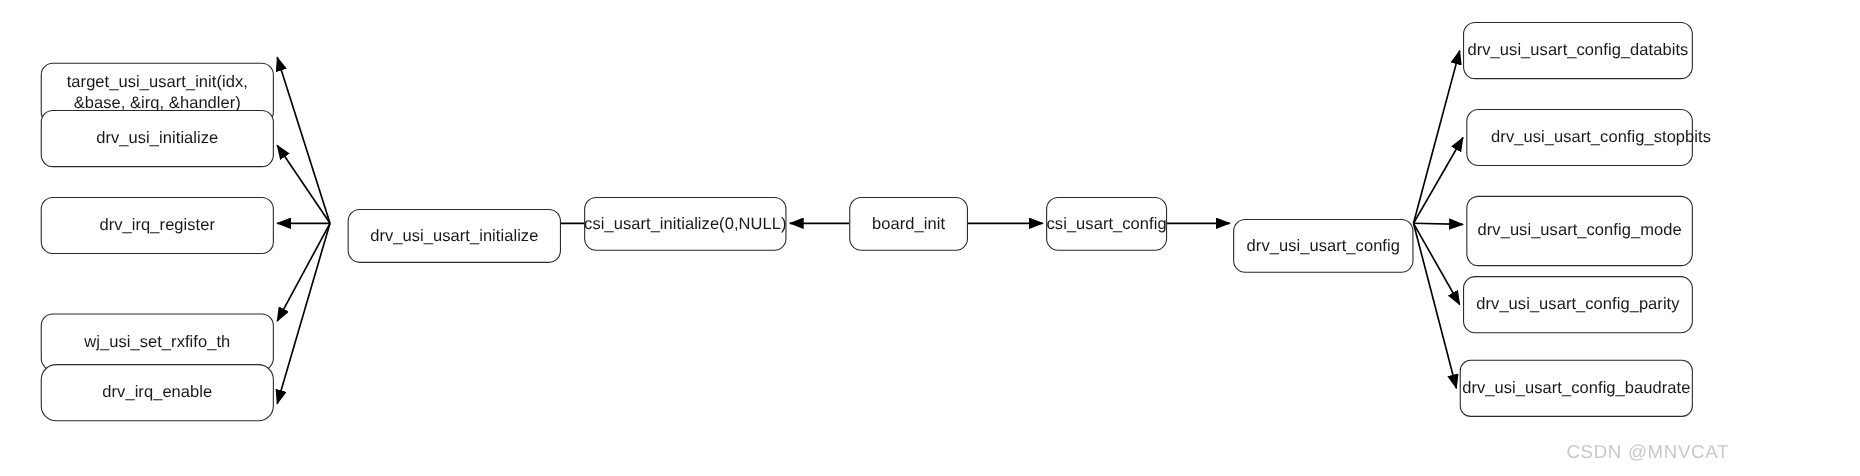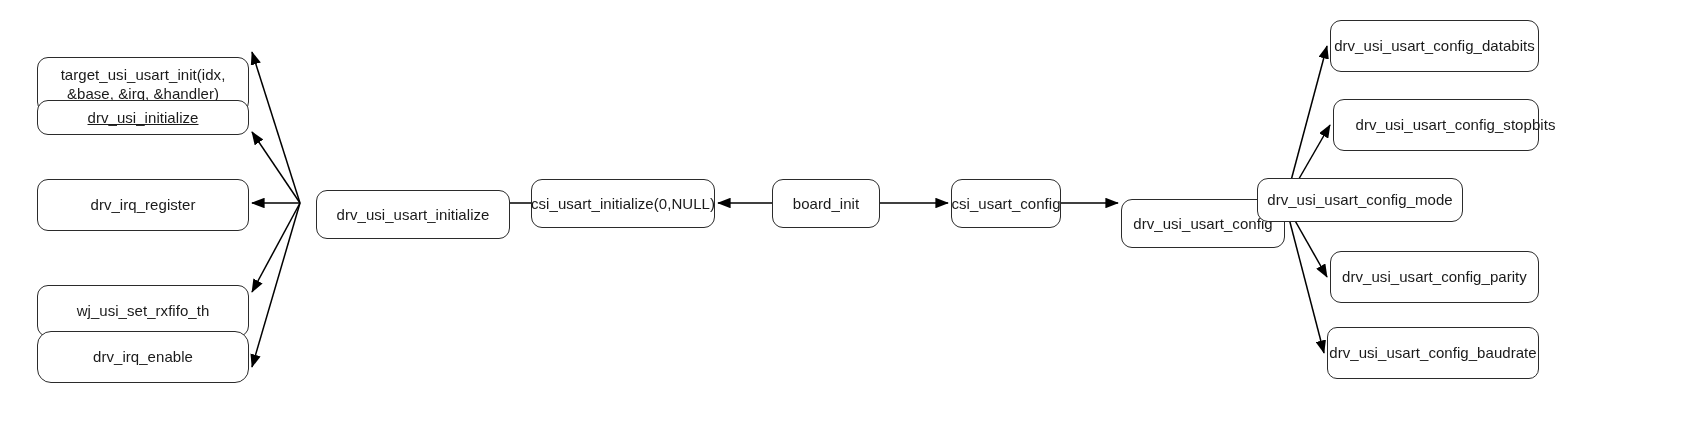--- a/index.html
+++ b/index.html
@@ -78,29 +78,30 @@
         <line x1="1285" y1="203" x2="1327" y2="46" stroke="#000000" stroke-width="1.5" marker-end="url(#arrowhead)"></line>
         <line x1="1285" y1="203" x2="1330" y2="125" stroke="#000000" stroke-width="1.5" marker-end="url(#arrowhead)"></line>
         <line x1="1285" y1="203" x2="1330" y2="204" stroke="#000000" stroke-width="1.5" marker-end="url(#arrowhead)"></line>
         <line x1="1285" y1="203" x2="1327" y2="277" stroke="#000000" stroke-width="1.5" marker-end="url(#arrowhead)"></line>
         <line x1="1285" y1="203" x2="1324" y2="353" stroke="#000000" stroke-width="1.5" marker-end="url(#arrowhead)"></line>
       </g>
   </svg>
 
   <div id="node-layer">
       <div class="node two-line" style="left: 37px; top: 21px; width: 212px; height: 56px; margin-top: 36px;">target_usi_usart_init(idx, &amp;base, &amp;irq, &amp;handler)</div>
-      <div class="node" style="left: 37px; top: 100px; width: 212px; height: 35px; text-decoration: underline;">drv_usi_initialize</div>
+      <div class="node" style="left: 37px; top: 100px; width: 212px; height: 52px;">drv_usi_initialize</div>
       <div class="node" style="left: 37px; top: 179px; width: 212px; height: 52px;">drv_irq_register</div>
       <div class="node" style="left: 37px; top: 258px; width: 212px; height: 52px; margin-top: 27px;">wj_usi_set_rxfifo_th</div>
       <div class="node" style="left: 37px; top: 331px; width: 212px; height: 52px; border-radius: 14px;">drv_irq_enable</div>
       <div class="node" style="left: 300px; top: 190px; width: 194px; height: 49px; margin-left: 16px;">drv_usi_usart_initialize</div>
       <div class="node" style="left: 531px; top: 179px; width: 184px; height: 49px;">csi_usart_initialize(0,NULL)</div>
       <div class="node" style="left: 772px; top: 179px; width: 108px; height: 49px; text-align: center;">board_init</div>
       <div class="node" style="left: 951px; top: 179px; width: 110px; height: 49px;">csi_usart_config</div>
       <div class="node" style="left: 1121px; top: 179px; width: 164px; height: 49px; margin-top: 20px;">drv_usi_usart_config</div>
       <div class="node" style="left: 1330px; top: 20px; width: 209px; height: 52px;">drv_usi_usart_config_databits</div>
       <div class="node" style="left: 1333px; top: 99px; width: 206px; height: 52px; padding-left: 47px;">drv_usi_usart_config_stopbits</div>
-      <div class="node" style="left: 1257px; top: 178px; width: 206px; height: 44px;">drv_usi_usart_config_mode</div>
+      <div class="node" style="left: 1333px; top: 178px; width: 206px; height: 64px;">drv_usi_usart_config_mode</div>
       <div class="node" style="left: 1330px; top: 251px; width: 209px; height: 52px;">drv_usi_usart_config_parity</div>
       <div class="node" style="left: 1327px; top: 327px; width: 212px; height: 52px; border-radius: 10px;">drv_usi_usart_config_baudrate</div>
     </div>
 
+  <div class="watermark" style="left:1424px; top:401px;">CSDN @MNVCAT</div>
 </div>
 
 </body></html>

